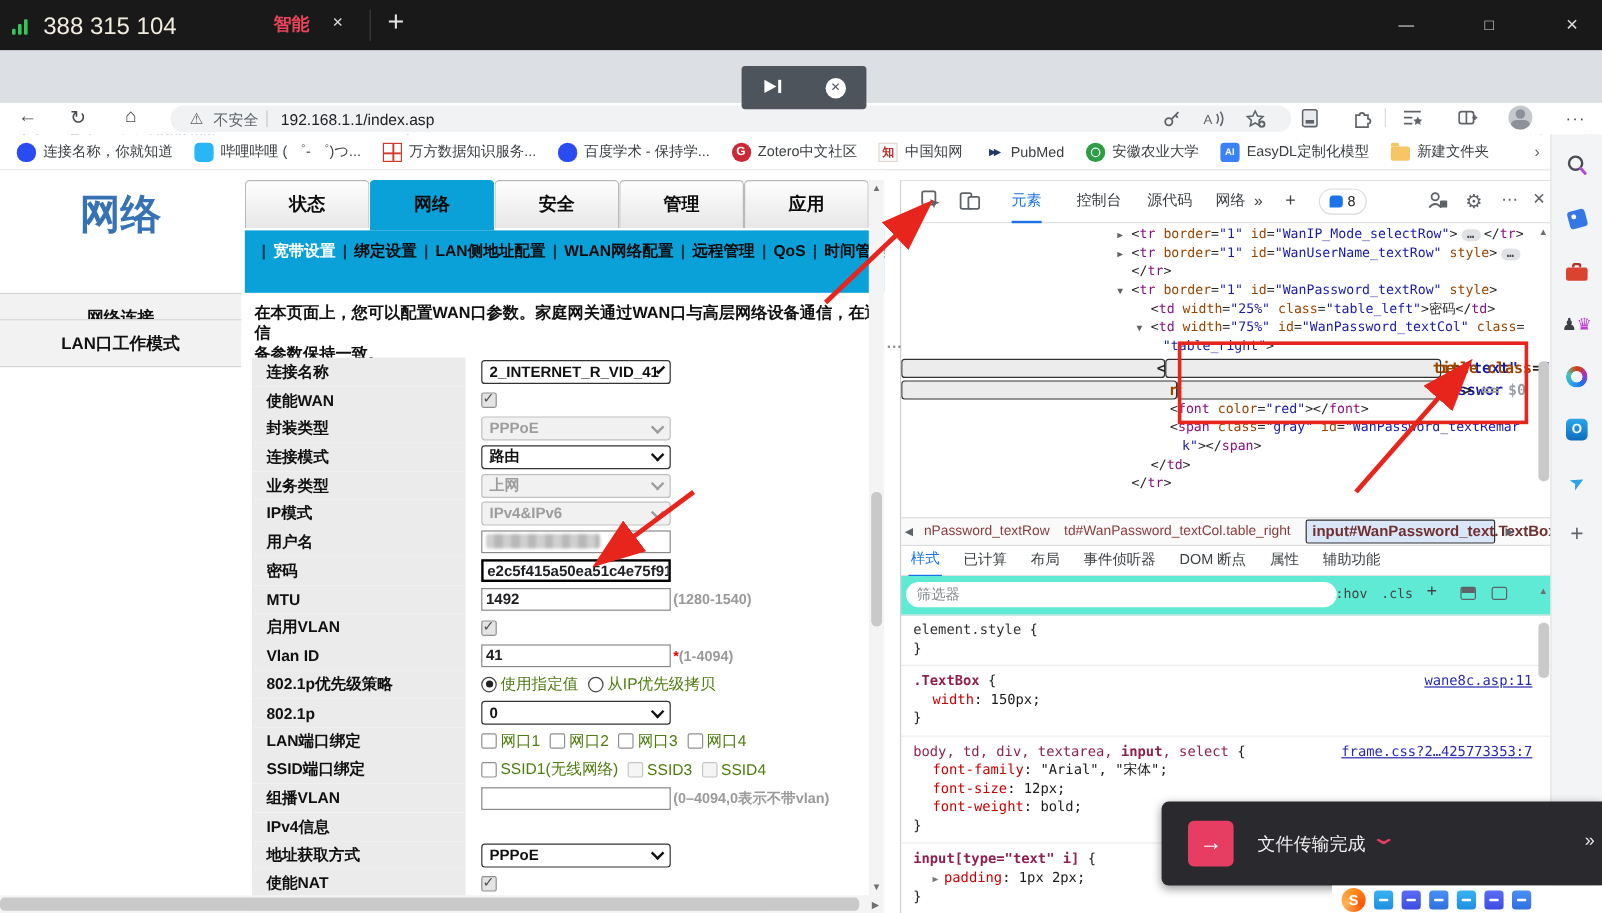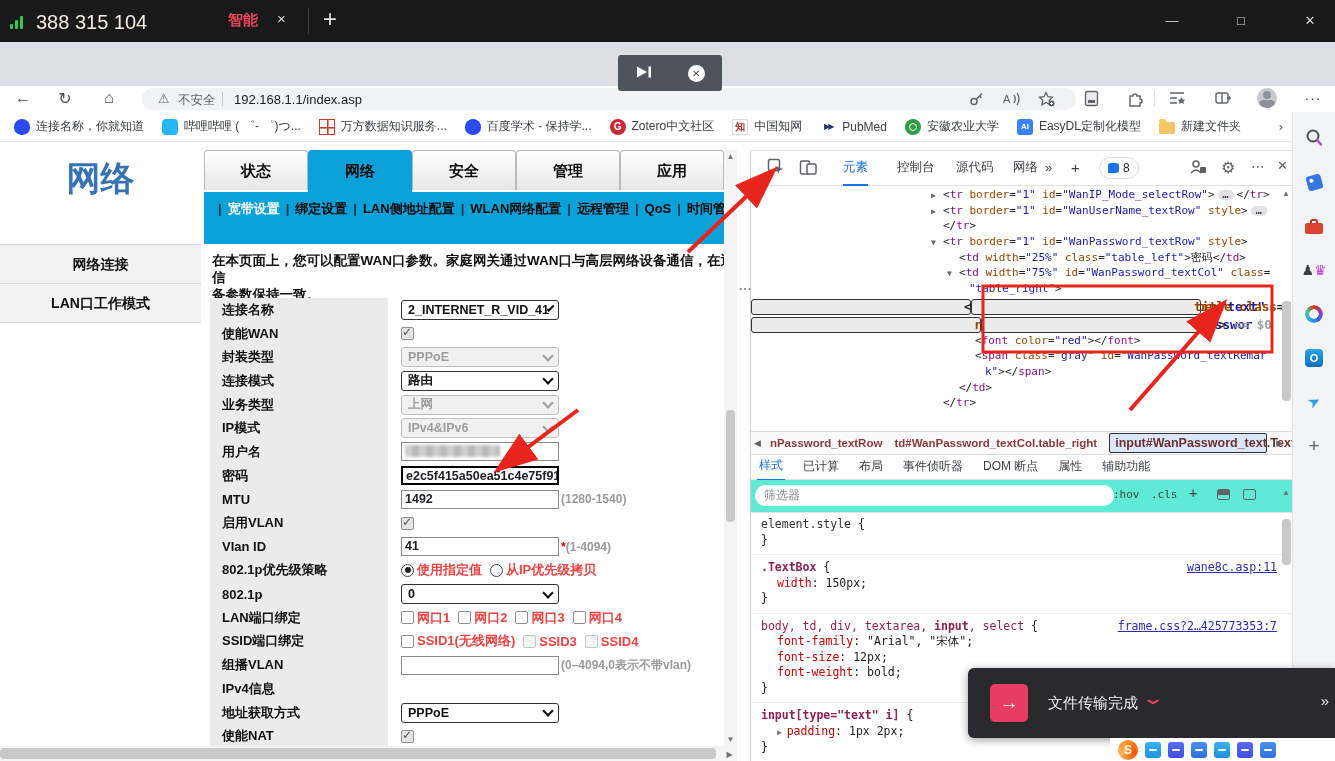--- a/index.html
+++ b/index.html
@@ -70,21 +70,21 @@
   .chev{width:6px;height:6px;border-right:2px solid currentColor;border-bottom:2px solid currentColor;transform:rotate(45deg);margin-top:-3px;}
   .tb{width:158px;height:19px;border:1px solid #8a8a8a;background:#fff;font-weight:bold;font-size:12.5px;padding:0 3px;box-sizing:border-box;line-height:17px;overflow:hidden;white-space:nowrap;}
   .tb.focus{border:2px solid #000;}
   .blurblob{display:inline-block;width:95px;height:12px;margin-top:2px;background:repeating-linear-gradient(90deg,#cfcfcf 0 7px,#b8b8b8 7px 14px);filter:blur(1.5px);border-radius:2px;}
   .cb{display:inline-block;width:13px;height:13px;border:1px solid #8f8f8f;border-radius:2px;background:#fff;position:relative;box-sizing:border-box;}
   .cb.ck{background:#e4e4e4;}
   .cb.ck::after{content:"✓";position:absolute;left:0px;top:-3px;font-size:12px;font-weight:bold;color:#4f4f4f;}
   .cb.dis{border-color:#c6c6c6;background:#f5f5f5;}
   .radio{display:inline-block;width:13px;height:13px;border:1px solid #444;border-radius:50%;position:relative;box-sizing:border-box;background:#fff;}
   .radio.on::after{content:"";position:absolute;left:2.5px;top:2.5px;width:6px;height:6px;border-radius:50%;background:#222;}
-  .opt-label{font-weight:bold;font-size:13px;margin:0 8px 0 3px;color:#ef4444;text-align:center;}
+  .opt-label{font-weight:normal;font-size:13px;margin:0 8px 0 3px;color:#4d7c0f;text-align:center;}
   .hint{font-weight:bold;font-size:12px;color:#9a9a9a;margin-left:2px;}
   .star{color:#e00000;}
   
   .vsb{position:absolute;left:724px;top:8px;width:13px;height:596px;background:#f4f4f4;}
   .vsb-btn{position:absolute;left:0;width:13px;height:13px;color:#707070;font-size:8px;text-align:center;line-height:13px;}
   .vsb-thumb{position:absolute;left:2px;width:9px;background:#c9c9c9;border-radius:4px;}
   .hsb{position:absolute;left:0px;top:604px;width:737px;height:15px;background:#f4f4f4;}
   .hsb-thumb{position:absolute;left:0;top:2px;height:11px;width:716px;background:#c9c9c9;border-radius:4px;}
   
   .devtools{position:absolute;left:750px;top:150px;width:542px;height:611px;background:#fff;border-left:1px solid #d0d0d0;border-top:1px solid #e0e0e0;}
@@ -94,21 +94,21 @@
   .dt-tab.active{color:#1a73e8;border-bottom:2px solid #1a73e8;}
   .issues-pill{position:absolute;left:348px;top:6px;height:20px;border:1px solid #dadce0;border-radius:11px;background:#fff;display:flex;align-items:center;padding:0 8px;}
   .bubble{width:11px;height:10px;background:#1a73e8;border-radius:3px 3px 3px 0;margin-right:4px;}
   .dom{position:absolute;left:0;top:34px;width:542px;height:246px;overflow:hidden;font-family:"DejaVu Sans Mono",monospace;font-size:11px;}
   .dl{height:15.7px;line-height:15.7px;white-space:pre;}
   .dl.sel{background:#ececec;}
   .t-p{color:#242424;} .t-tg{color:#881280;} .t-an{color:#994500;} .t-av{color:#1a1aa6;} .t-tx{color:#242424;} .t-g{color:#9aa0a6;}
   .t-tw{display:inline-block;width:12px;color:#5f6368;font-size:8px;}
   .t-d{display:inline-block;background:#dfe1e5;border-radius:7px;padding:0 5px;margin:0 3px;color:#494949;font-weight:bold;line-height:10px;font-size:10px;height:10px;}
   .crumbbar{position:absolute;left:0;top:280px;width:542px;height:22px;background:#fafafa;border-top:1px solid #ddd;border-bottom:1px solid #ddd;display:flex;align-items:center;font-size:11.5px;overflow:hidden;}
-  .crumb{margin:0 6px;color:#8a3b3b;white-space:nowrap;font-weight:bold;}
+  .crumb{margin:0 6px;color:#8a3b3b;white-space:nowrap;}
   .crumb.sel{background:#d9e7f8;border-radius:2px;padding:1px 5px;color:#703030;}
   .crumb-arr{color:#5f6368;font-size:9px;margin:0 3px;}
   .styletabs{position:absolute;left:0;top:302px;width:542px;height:27px;border-bottom:1px solid #e0e0e0;display:flex;align-items:center;padding-left:6px;box-sizing:border-box;}
   .stab{font-size:12px;color:#3c4043;margin-right:16px;padding:5px 2px;white-space:nowrap;}
   .stab.active{color:#1a73e8;border-bottom:2px solid #1a73e8;}
   .filterbar{position:absolute;left:0;top:329px;width:542px;height:32px;background:#5eead4;border-bottom:1px solid #e4e4e4;}
   .filter-input{position:absolute;left:4px;top:5px;width:350px;height:21px;background:#fff;border-radius:11px;line-height:21px;padding-left:9px;color:#80868b;font-size:12px;}
   .ftog{position:absolute;top:8px;font-size:11px;color:#444;font-family:"DejaVu Sans Mono",monospace;}
   .fic{position:absolute;top:9px;width:13px;height:11px;border:1.4px solid #5f6368;border-radius:2px;box-sizing:border-box;}
   .rules{position:absolute;left:0;top:361px;width:542px;height:250px;overflow:hidden;font-family:"DejaVu Sans Mono",monospace;font-size:11.5px;}
@@ -293,21 +293,21 @@
           <span class="bi bi-folder"></span>
           <span class="bm-label">新建文件夹</span>
         </div>
       </div>
     <div class="bm-more">›</div>
   </div>
 
   <div class="page">
     <div class="r-title">网络</div>
     <div class="r-menurow" style="top:102px">网络连接</div>
-    <div class="r-menurow" style="top:141px;border-bottom:1px solid #d8d8d8">LAN口工作模式</div>
+    <div class="r-menurow" style="top:124px;border-bottom:1px solid #d8d8d8">LAN口工作模式</div>
     <div class="r-tabs" id="r-tabs">
         <div class="r-tab">状态</div>
         <div class="r-tab active">网络</div>
         <div class="r-tab">安全</div>
         <div class="r-tab">管理</div>
         <div class="r-tab">应用</div>
       </div>
     <div class="r-subnav" id="r-subnav"><span class="sep">|</span><span class="r-sub active">宽带设置</span><span class="sep">|</span><span class="r-sub">绑定设置</span><span class="sep">|</span><span class="r-sub">LAN侧地址配置</span><span class="sep">|</span><span class="r-sub">WLAN网络配置</span><span class="sep">|</span><span class="r-sub">远程管理</span><span class="sep">|</span><span class="r-sub">QoS</span><span class="sep">|</span><span class="r-sub">时间管理</span></div>
     <div class="r-intro">
       <div>在本页面上，您可以配置WAN口参数。家庭网关通过WAN口与高层网络设备通信，在通信</div>

